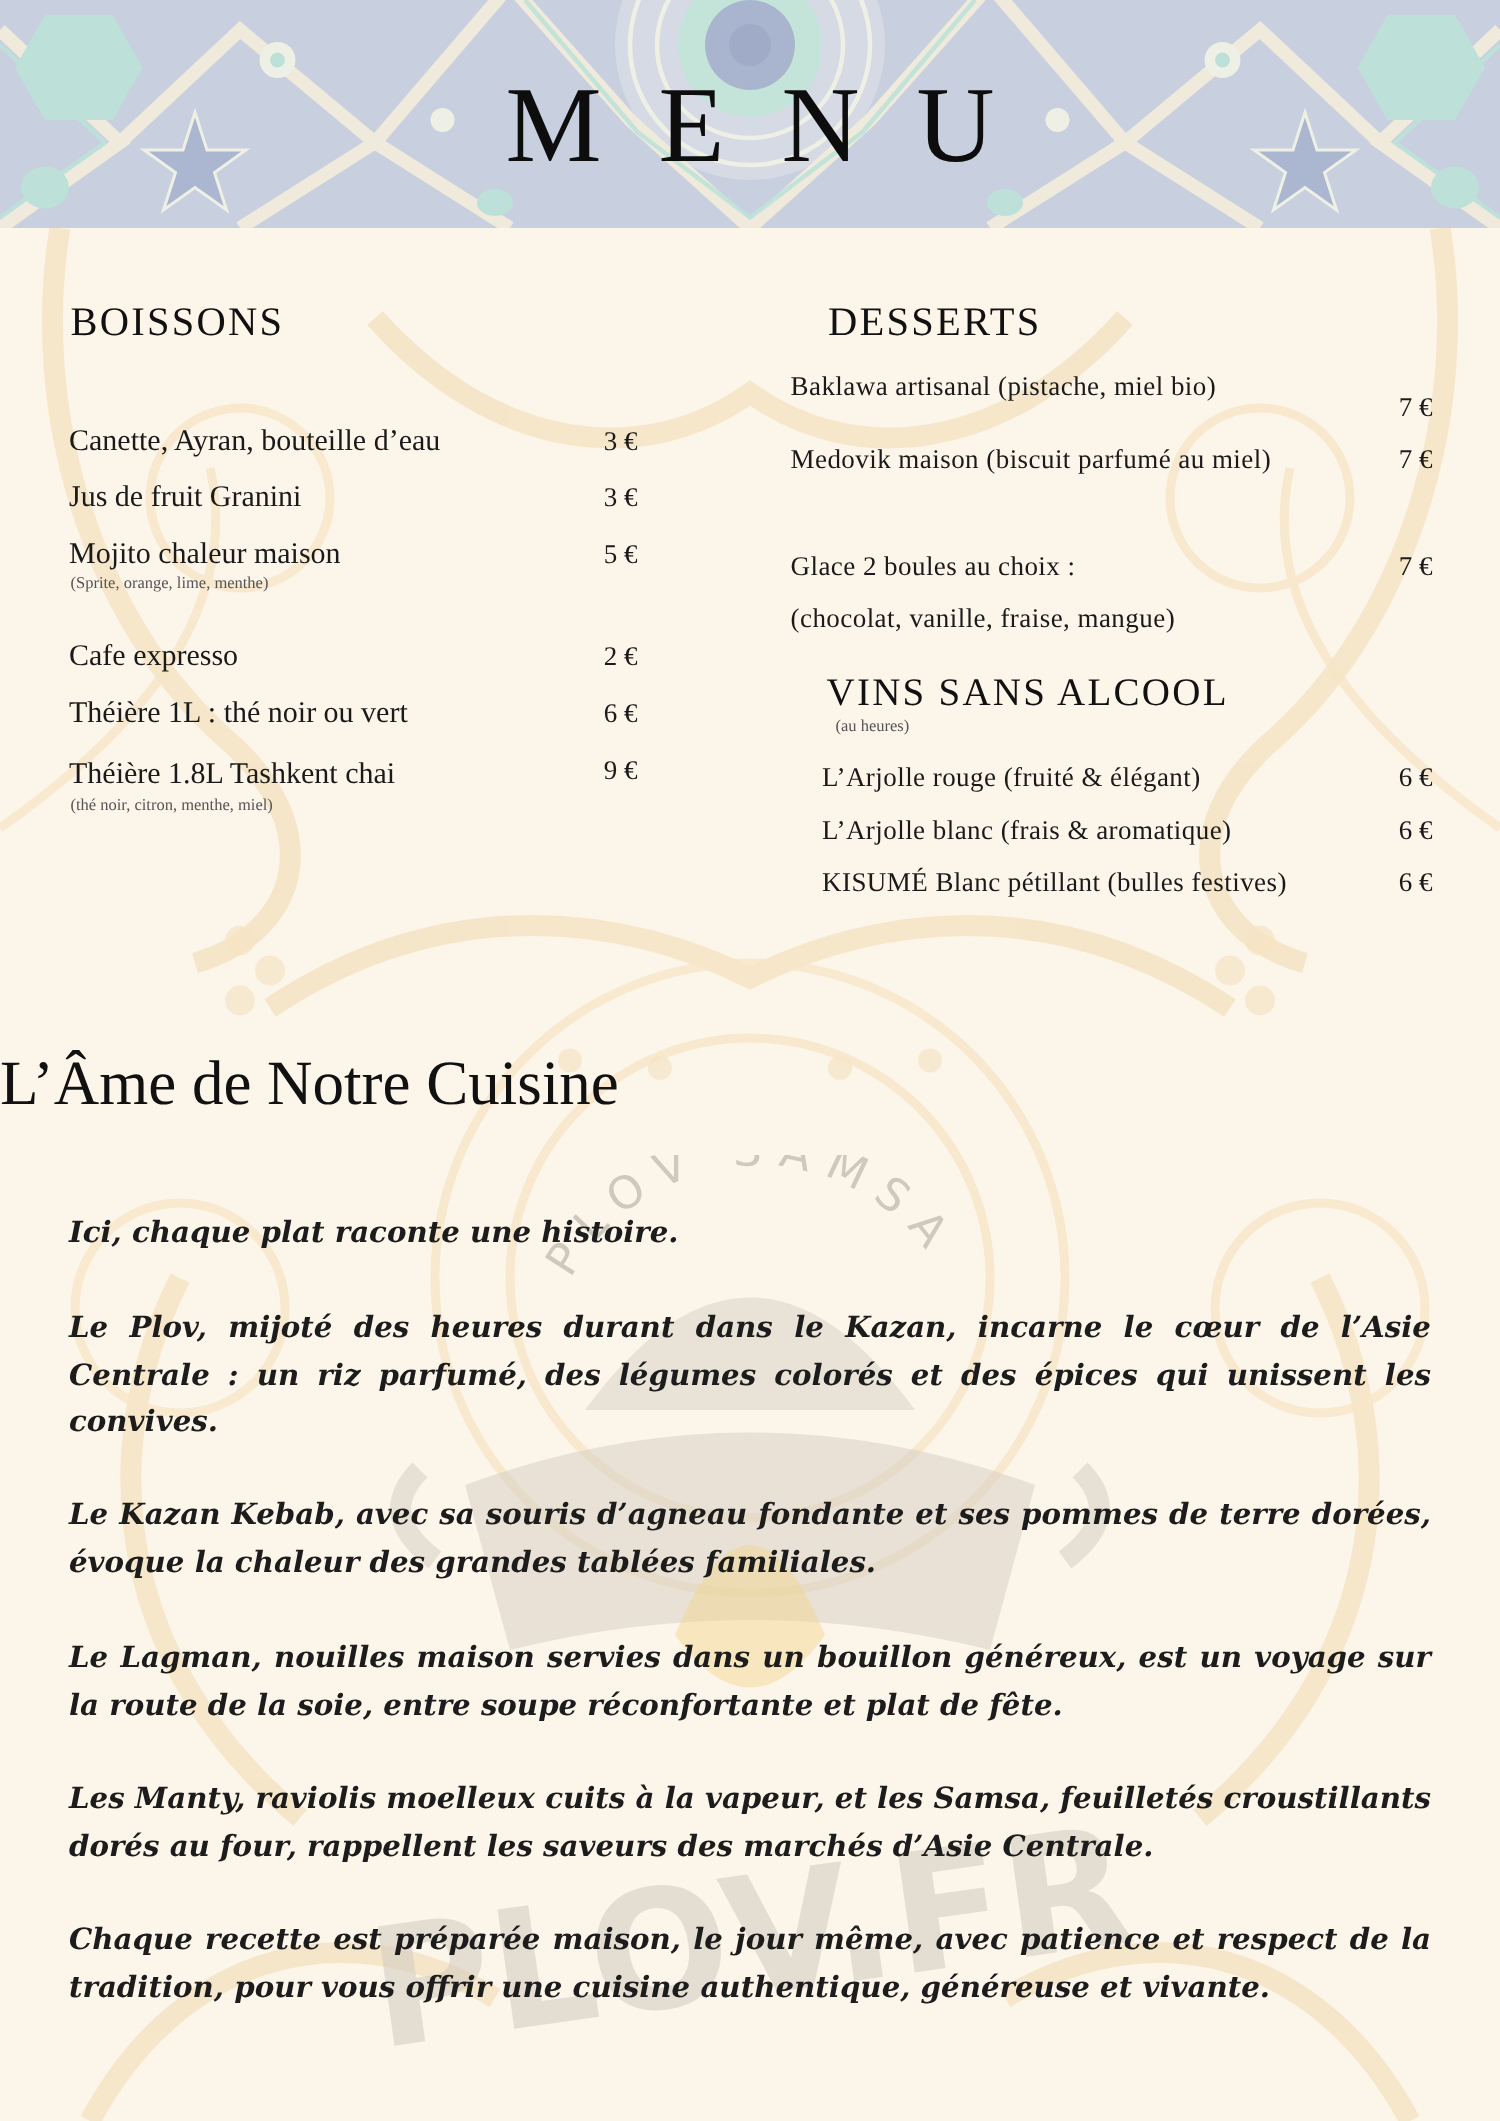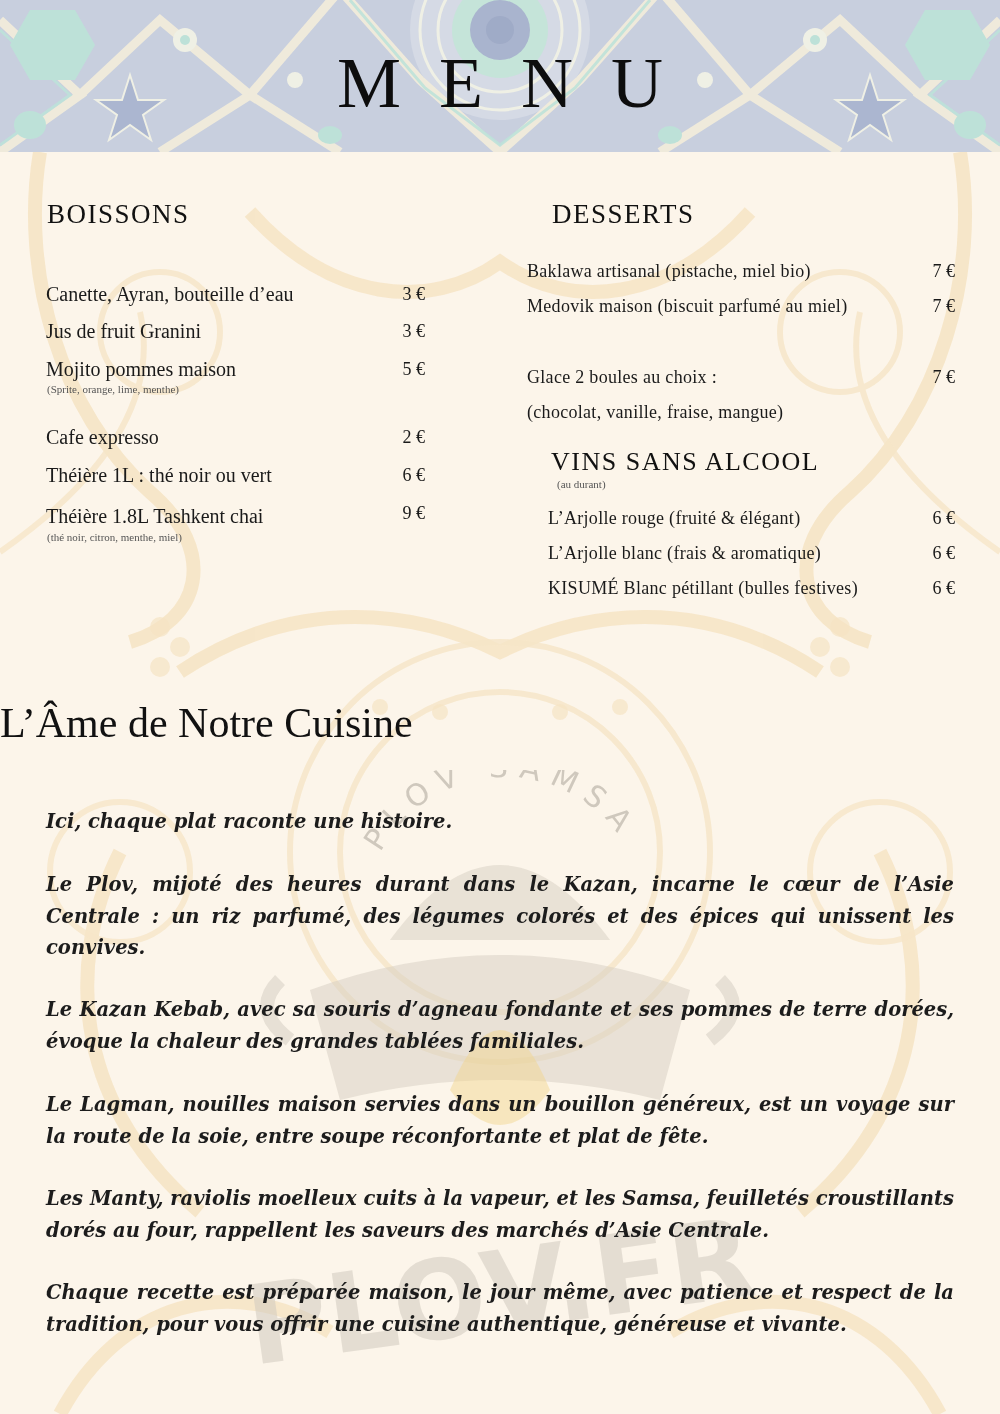--- a/index.html
+++ b/index.html
@@ -164,51 +164,51 @@
 
 <div class="section-heading" style="left:47px; top:198px;">BOISSONS</div>
 
 <div>
   <div class="item" style="left:46px; top:282px;">Canette, Ayran, bouteille d’eau</div>
   <div class="price" style="left:380px; width:45px; top:282px;">3 €</div>
 
   <div class="item" style="left:46px; top:319px;">Jus de fruit Granini</div>
   <div class="price" style="left:380px; width:45px; top:319px;">3 €</div>
 
-  <div class="item" style="left:46px; top:357px;">Mojito pommes maison</div>
+  <div class="item" style="left:46px; top:357px;">Mojito chaleur maison</div>
   <div class="price" style="left:380px; width:45px; top:357px;">5 €</div>
   <div class="note" style="left:47px; top:382px;">(Sprite, orange, lime, menthe)</div>
 
   <div class="item" style="left:46px; top:425px;">Cafe expresso</div>
   <div class="price" style="left:380px; width:45px; top:425px;">2 €</div>
 
   <div class="item" style="left:46px; top:463px;">Théière 1L : thé noir ou vert</div>
   <div class="price" style="left:380px; width:45px; top:463px;">6 €</div>
 
   <div class="item" style="left:46px; top:504px;">Théière 1.8L Tashkent chai</div>
   <div class="price" style="left:380px; width:45px; top:501px;">9 €</div>
   <div class="note" style="left:47px; top:530px;">(thé noir, citron, menthe, miel)</div>
 </div>
 
 <div class="section-heading" style="left:552px; top:198px;">DESSERTS</div>
 
 <div>
-  <div class="item small" style="left:527px; top:259px;">Baklawa artisanal (pistache, miel bio)</div>
+  <div class="item small" style="left:527px; top:245px;">Baklawa artisanal (pistache, miel bio)</div>
   <div class="price" style="left:910px; width:45px; top:259px;">7 €</div>
 
   <div class="item small" style="left:527px; top:294px;">Medovik maison (biscuit parfumé au miel)</div>
   <div class="price" style="left:910px; width:45px; top:294px;">7 €</div>
 
   <div class="item small" style="left:527px; top:365px;">Glace 2 boules au choix :</div>
   <div class="price" style="left:910px; width:45px; top:365px;">7 €</div>
   <div class="item small" style="left:527px; top:400px;">(chocolat, vanille, fraise, mangue)</div>
 </div>
 
 <div class="section-heading" style="left:551px; top:446px; font-size:26px;">VINS SANS ALCOOL</div>
-<div class="note" style="left:557px; top:477px;">(au durant)</div>
+<div class="note" style="left:557px; top:477px;">(au heures)</div>
 
 <div>
   <div class="item small" style="left:548px; top:506px;">L’Arjolle rouge (fruité &amp; élégant)</div>
   <div class="price" style="left:910px; width:45px; top:506px;">6 €</div>
 
   <div class="item small" style="left:548px; top:541px;">L’Arjolle blanc (frais &amp; aromatique)</div>
   <div class="price" style="left:910px; width:45px; top:541px;">6 €</div>
 
   <div class="item small" style="left:548px; top:576px;text-align:center;">KISUMÉ Blanc pétillant (bulles festives)</div>
   <div class="price" style="left:910px; width:45px; top:576px;">6 €</div>

